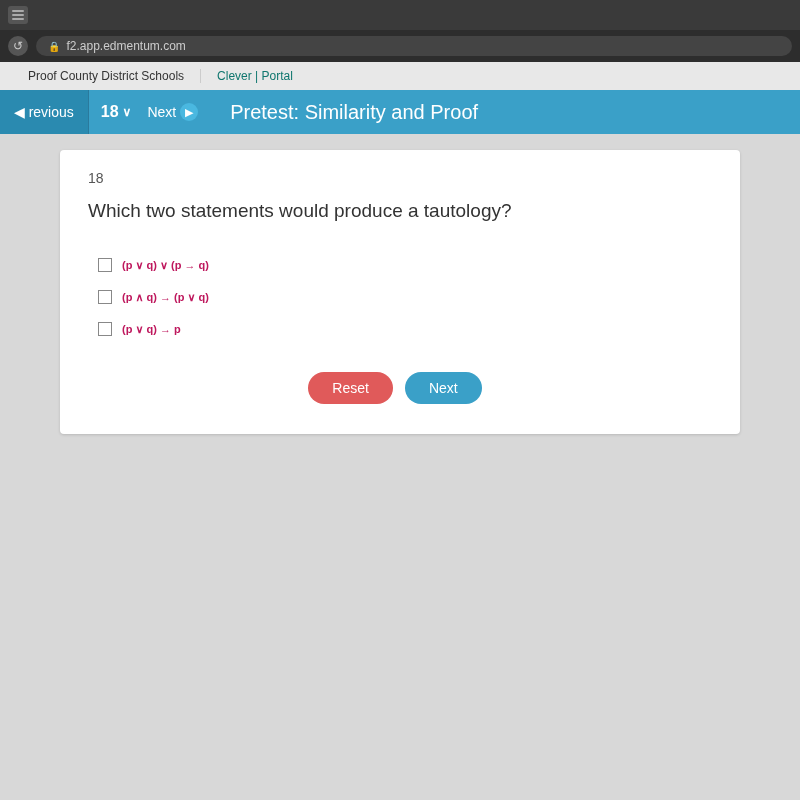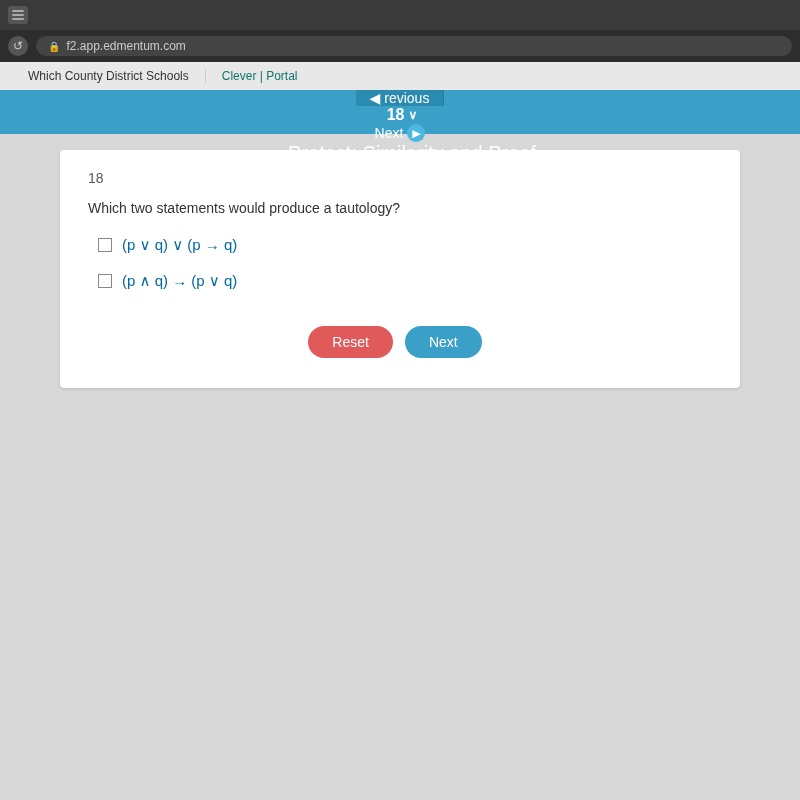--- a/index.html
+++ b/index.html
@@ -101,21 +101,20 @@
       color: #0f766e;
     }
 
     
     .app-nav {
       background: #3aa0c8;
       height: 44px;
       display: flex;
       align-items: center;
       padding: 0 0 0 0;
-      flex-direction: column;
     }
 
     .nav-previous {
       background: #2a8ab0;
       height: 44px;
       display: flex;
       align-items: center;
       padding: 0 14px;
       color: white;
       font-size: 14px;
@@ -185,23 +184,23 @@
       font-weight: normal;
     }
 
     .question-instruction {
       font-size: 14px;
       color: #333;
       margin-bottom: 10px;
     }
 
     .question-text {
-      font-size: 14px;
+      font-size: 19px;
       color: #333;
-      margin-bottom: 20px;
+      margin-bottom: 36px;
     }
 
     .answer-options {
       display: flex;
       flex-direction: column;
       gap: 18px;
       margin-left: 10px;
     }
 
     .answer-option {
@@ -213,22 +212,23 @@
 
     .checkbox {
       width: 14px;
       height: 14px;
       border: 1.5px solid #888;
       background: white;
       flex-shrink: 0;
     }
 
     .option-text {
-      font-size: 15px;
-      color: #0369a1;
+      font-size: 11px;
+      color: #be185d;
+      font-weight: bold;
     }
 
     .button-row {
       display: flex;
       justify-content: center;
       gap: 12px;
       margin-top: 36px;
       padding-right: 10px;
     }
 
@@ -275,21 +275,21 @@
       <span>↺</span>
     </div>
     <div class="address-input">
       <span class="lock-icon">🔒</span>
       <span>f2.app.edmentum.com</span>
     </div>
   </div>
 </div>
 
 <div class="bookmarks-bar">
-  <div class="bookmark-item">Which County District Schools</div>
+  <div class="bookmark-item">Proof County District Schools</div>
   <div class="bookmark-item">Clever | Portal</div>
 </div>
 
 <div class="app-nav">
   <div class="nav-previous">
     <span>◀ revious</span>
   </div>
   <div class="nav-question-num">
     <span>18</span>
     <span class="chevron-down">∨</span>
@@ -308,20 +308,24 @@
 
     <div class="answer-options">
       <label class="answer-option">
         <div class="checkbox"></div>
         <span class="option-text">(p ∨ q) ∨ (p → q)</span>
       </label>
       <label class="answer-option">
         <div class="checkbox"></div>
         <span class="option-text">(p ∧ q) → (p ∨ q)</span>
       </label>
+      <label class="answer-option">
+        <div class="checkbox"></div>
+        <span class="option-text">(p ∨ q) → p</span>
+      </label>
     </div>
 
     <div class="button-row">
       <button class="btn-reset">Reset</button>
       <button class="btn-next">Next</button>
     </div>
   </div>
 </div>
 
 </body></html>

